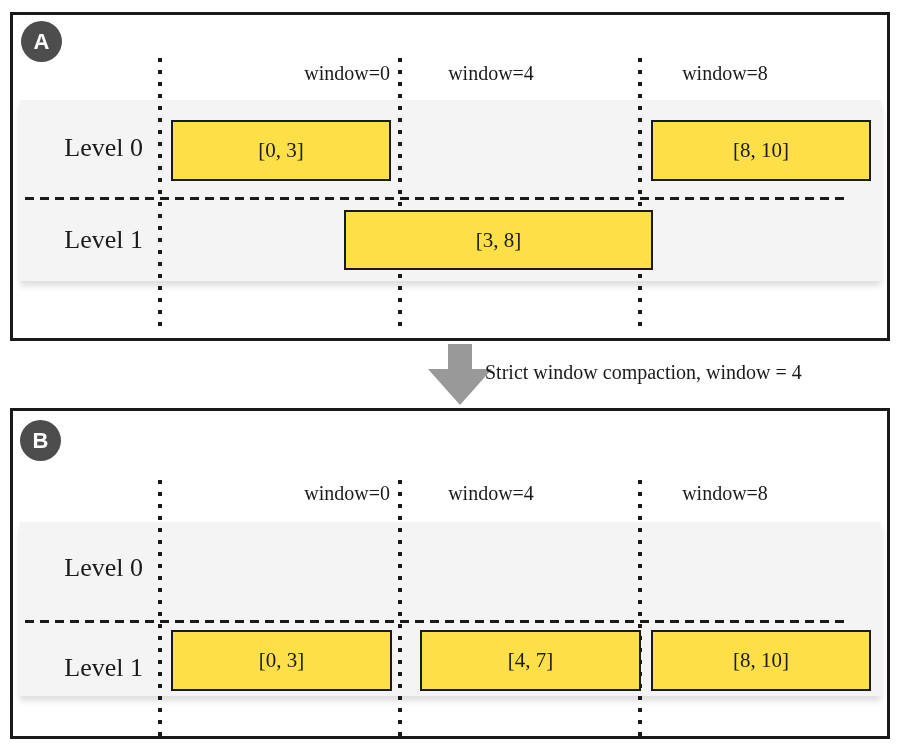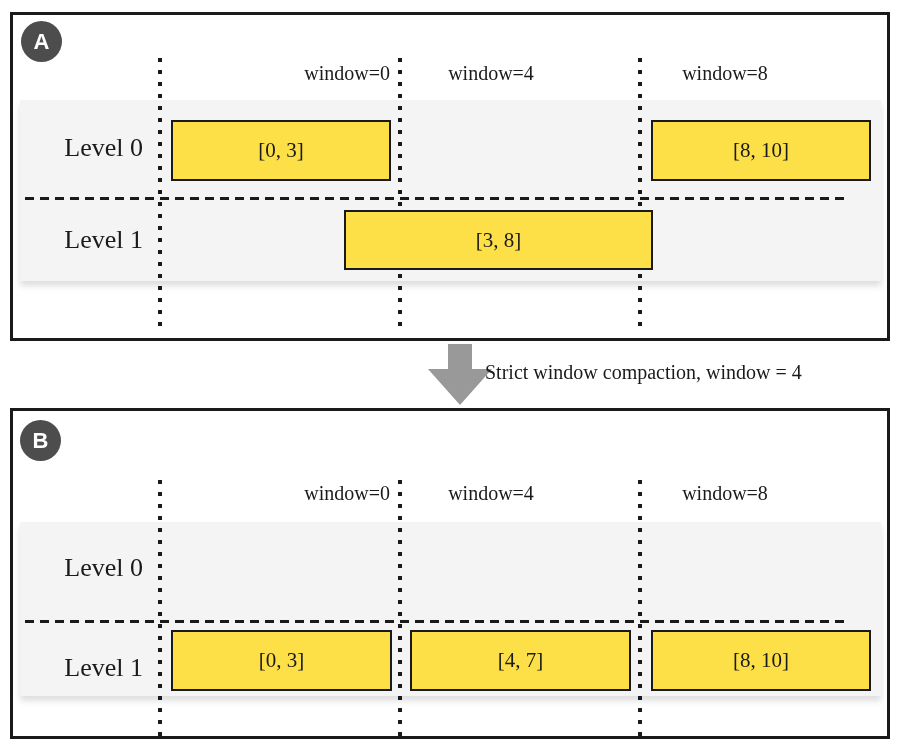--- a/index.html
+++ b/index.html
@@ -64,21 +64,21 @@
 
   .ibox{
     position:absolute;border:2px solid var(--ink);background:#fde047;box-sizing:border-box;
     display:flex;align-items:center;justify-content:center;
     font-size:21px;z-index:5;
   }
   #panel-a .box-l0-a{left:158px;top:105px;width:220px;height:61px;}
   #panel-a .box-l0-b{left:638px;top:105px;width:220px;height:61px;}
   #panel-a .box-l1-a{left:331px;top:195px;width:309px;height:60px;}
   #panel-b .box-l1-a{left:158px;top:219px;width:221px;height:61px;}
-  #panel-b .box-l1-b{left:397px;top:219px;width:221px;height:61px;}
+  #panel-b .box-l1-b{left:407px;top:219px;width:221px;height:61px;}
   #panel-b .box-l1-c{left:638px;top:219px;width:220px;height:61px;}
 
   .arrow-shaft{
     position:absolute;left:448px;top:344px;width:24px;height:26px;background:var(--arrow);
   }
   .arrow-head{
     position:absolute;left:428px;top:369px;width:0;height:0;
     border-left:32px solid transparent;border-right:32px solid transparent;
     border-top:36px solid var(--arrow);
   }

